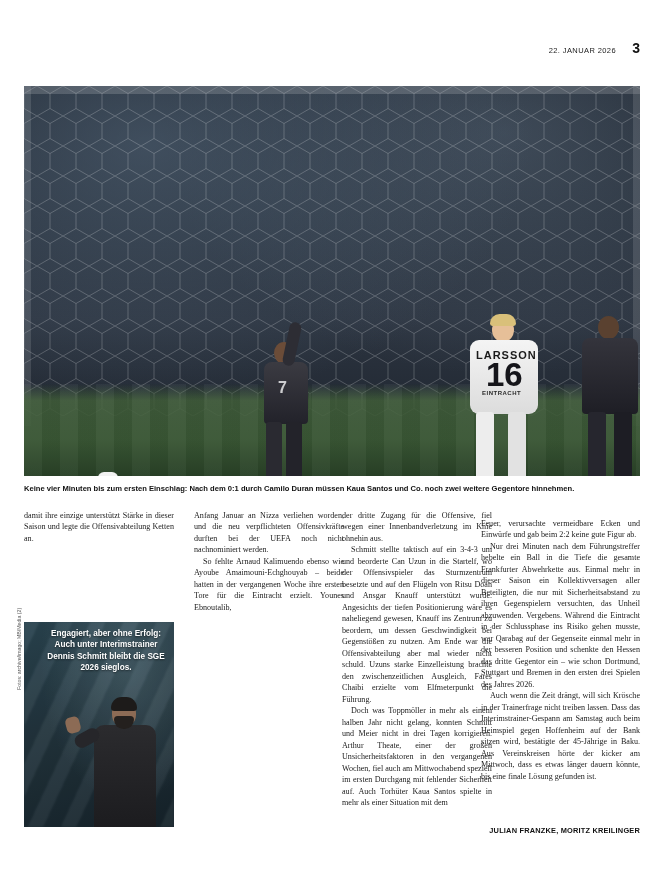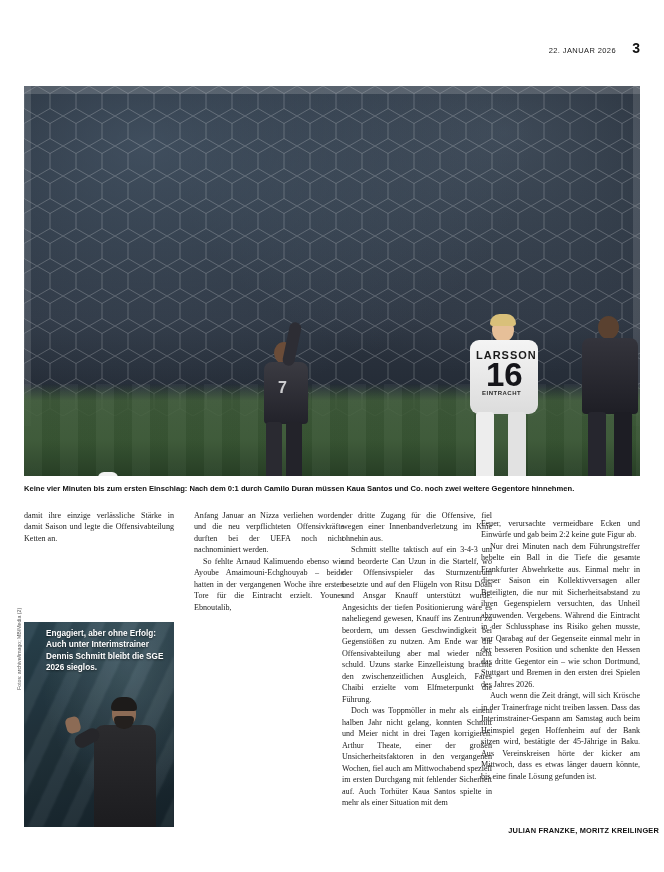--- a/index.html
+++ b/index.html
@@ -225,21 +225,21 @@
   .pullquote {
     position: absolute;
     left: 24px;
     top: 628px;
     width: 120px;
     color: #fff;
     font-family: "Liberation Sans", sans-serif;
     font-size: 8.2px;
     font-weight: bold;
     line-height: 1.4;
-    text-align: left;
+    text-align: center;
     text-shadow: 0 1px 2px rgba(0,0,0,0.55);
     padding-right: 6px;
   }
   .photo-credit {
     position: absolute;
     left: 16px;
     top: 690px;
     font-family: "Liberation Sans", sans-serif;
     font-size: 5.2px;
     color: #5b5b5b;
@@ -321,21 +321,21 @@
       <div class="head" style="left:22px; top:4px; width:21px; height:23px; background:#5a4130;"></div>
       <div class="torso" style="left:6px; top:26px; width:56px; height:76px; background:linear-gradient(180deg,#34343c,#1e1e25);"></div>
       <div class="leg" style="left:12px; top:100px; width:18px; height:84px; background:#26262e;"></div>
       <div class="leg" style="left:38px; top:100px; width:18px; height:90px; background:#1d1d24;"></div>
     </div>
   </div>
 
   <div class="caption">Keine vier Minuten bis zum ersten Einschlag: Nach dem 0:1 durch Camilo Duran müssen Kaua Santos und Co. noch zwei weitere Gegentore hinnehmen.</div>
 
   <div class="col col1" style="left: 24px; width: 150px;">
-    <p class="first">damit ihre einzige verlässliche Stärke in damit Saison und legte die Offensivabteilung Ketten an.</p>
+    <p class="first">damit ihre einzige unterstützt Stärke in dieser Saison und legte die Offensivabteilung Ketten an.</p>
   </div>
 
   <div class="photo2" style="left: 24px; width: 150px;">
     <div class="photo2-bg"></div>
     <div class="photo2-blur"></div>
     <div class="coach">
       <div class="c-body"></div>
       <div class="c-arm"></div>
       <div class="c-hand"></div>
       <div class="c-head"></div>
@@ -350,19 +350,19 @@
     <p class="first">Anfang Januar an Nizza verliehen worden, und die neu verpflichteten Offensivkräfte durften bei der UEFA noch nicht nachnominiert werden.</p>
     <p>So fehlte Arnaud Kalimuendo ebenso wie Ayoube Amaimouni-Echghouyab – beide hatten in der vergangenen Woche ihre ersten Tore für die Eintracht erzielt. Younes Ebnoutalib,</p>
   </div>
 
   <div class="col col3" style="left: 342px; width: 150px;">
     <p class="first">der dritte Zugang für die Offensive, fiel wegen einer Innenbandverletzung im Knie ohnehin aus.</p>
     <p>Schmitt stellte taktisch auf ein 3-4-3 um und beorderte Can Uzun in die Startelf, wo der Offensivspieler das Sturmzentrum besetzte und auf den Flügeln von Ritsu Doan und Ansgar Knauff unterstützt wurde. Angesichts der tiefen Positionierung wäre es naheliegend gewesen, Knauff ins Zentrum zu beordern, um dessen Geschwindigkeit bei Gegenstößen zu nutzen. Am Ende war die Offensivabteilung aber mal wieder nicht schuld. Uzuns starke Einzelleistung brachte den zwischenzeitlichen Ausgleich, Fares Chaibi erzielte vom Elfmeterpunkt die Führung.</p>
     <p>Doch was Toppmöller in mehr als einem halben Jahr nicht gelang, konnten Schmitt und Meier nicht in drei Tagen korrigieren. Arthur Theate, einer der großen Unsicherheitsfaktoren in den vergangenen Wochen, fiel auch am Mittwochabend speziell im ersten Durchgang mit fehlender Sicherheit auf. Auch Torhüter Kaua Santos spielte in mehr als einer Situation mit dem</p>
   </div>
 
-  <div class="byline" style="left: 500px; width: 159px;">JULIAN FRANZKE, MORITZ KREILINGER</div>
+  <div class="byline" style="left: 481px; width: 159px;">JULIAN FRANZKE, MORITZ KREILINGER</div>
 <div class="col" style="left: 481px; width: 159px; margin-top: 8px;">
       <p class="first">Feuer, verursachte vermeidbare Ecken und Einwürfe und gab beim 2:2 keine gute Figur ab.</p>
       <p>Nur drei Minuten nach dem Führungstreffer hebelte ein Ball in die Tiefe die gesamte Frankfurter Abwehrkette aus. Einmal mehr in dieser Saison ein Kollektivversagen aller Beteiligten, die nur mit Sicherheitsabstand zu ihren Gegenspielern versuchten, das Unheil abzuwenden. Vergebens. Während die Eintracht in der Schlussphase ins Risiko gehen musste, war Qarabag auf der Gegenseite einmal mehr in der besseren Position und schenkte den Hessen das dritte Gegentor ein – wie schon Dortmund, Stuttgart und Bremen in den ersten drei Spielen des Jahres 2026.</p>
       <p>Auch wenn die Zeit drängt, will sich Krösche in der Trainerfrage nicht treiben lassen. Dass das Interimstrainer-Gespann am Samstag auch beim Heimspiel gegen Hoffenheim auf der Bank sitzen wird, bestätigte der 45-Jährige in Baku. Aus Vereinskreisen hörte der kicker am Mittwoch, dass es etwas länger dauern könnte, bis eine finale Lösung gefunden ist.</p>
     </div>
   </div>
 
 </body></html>

